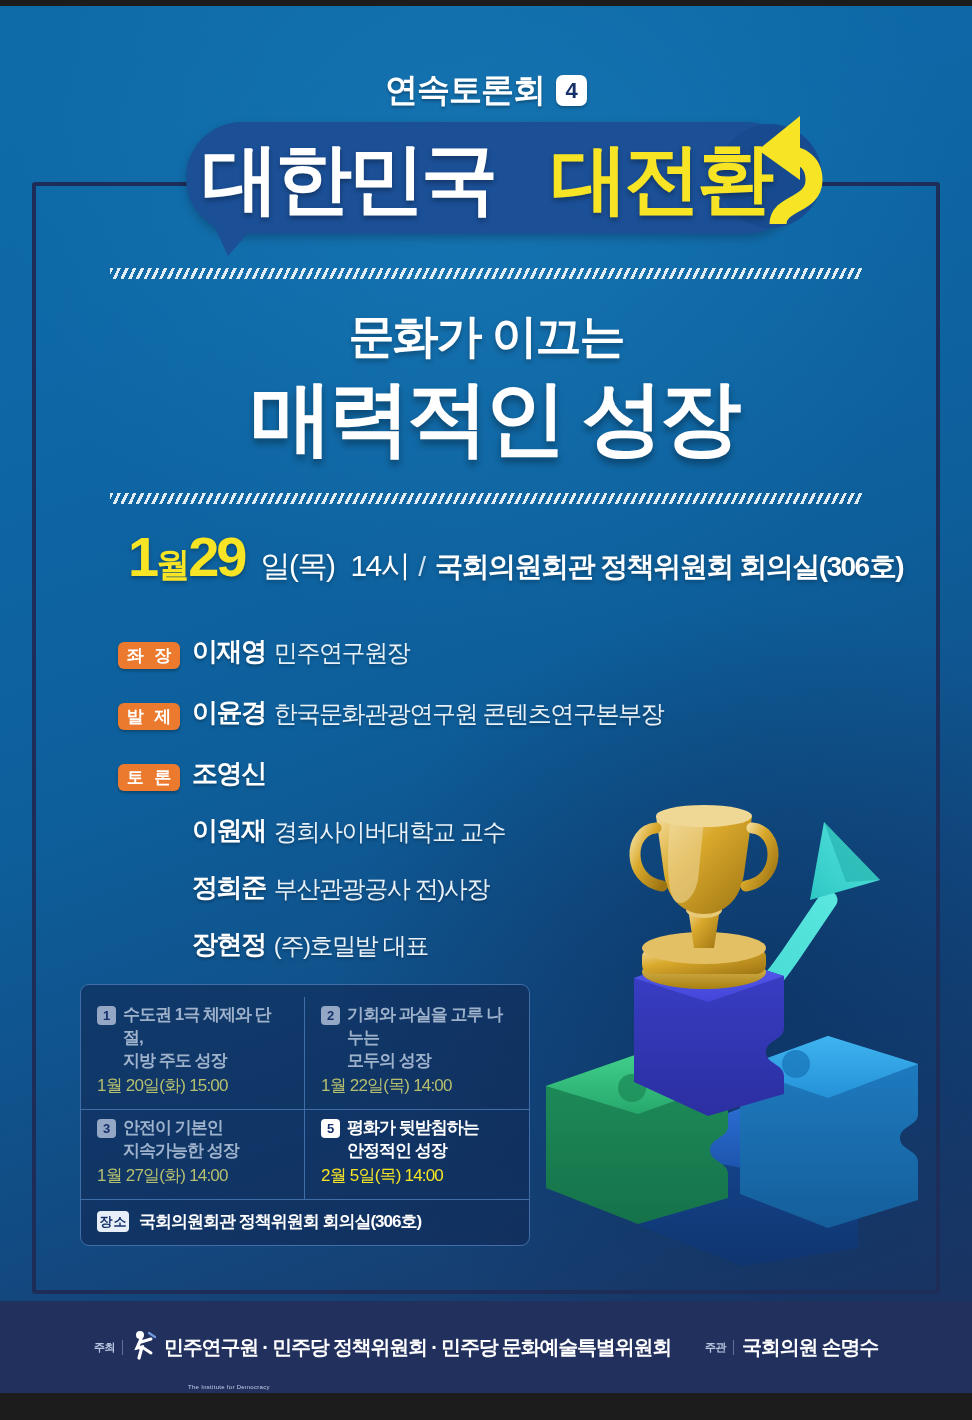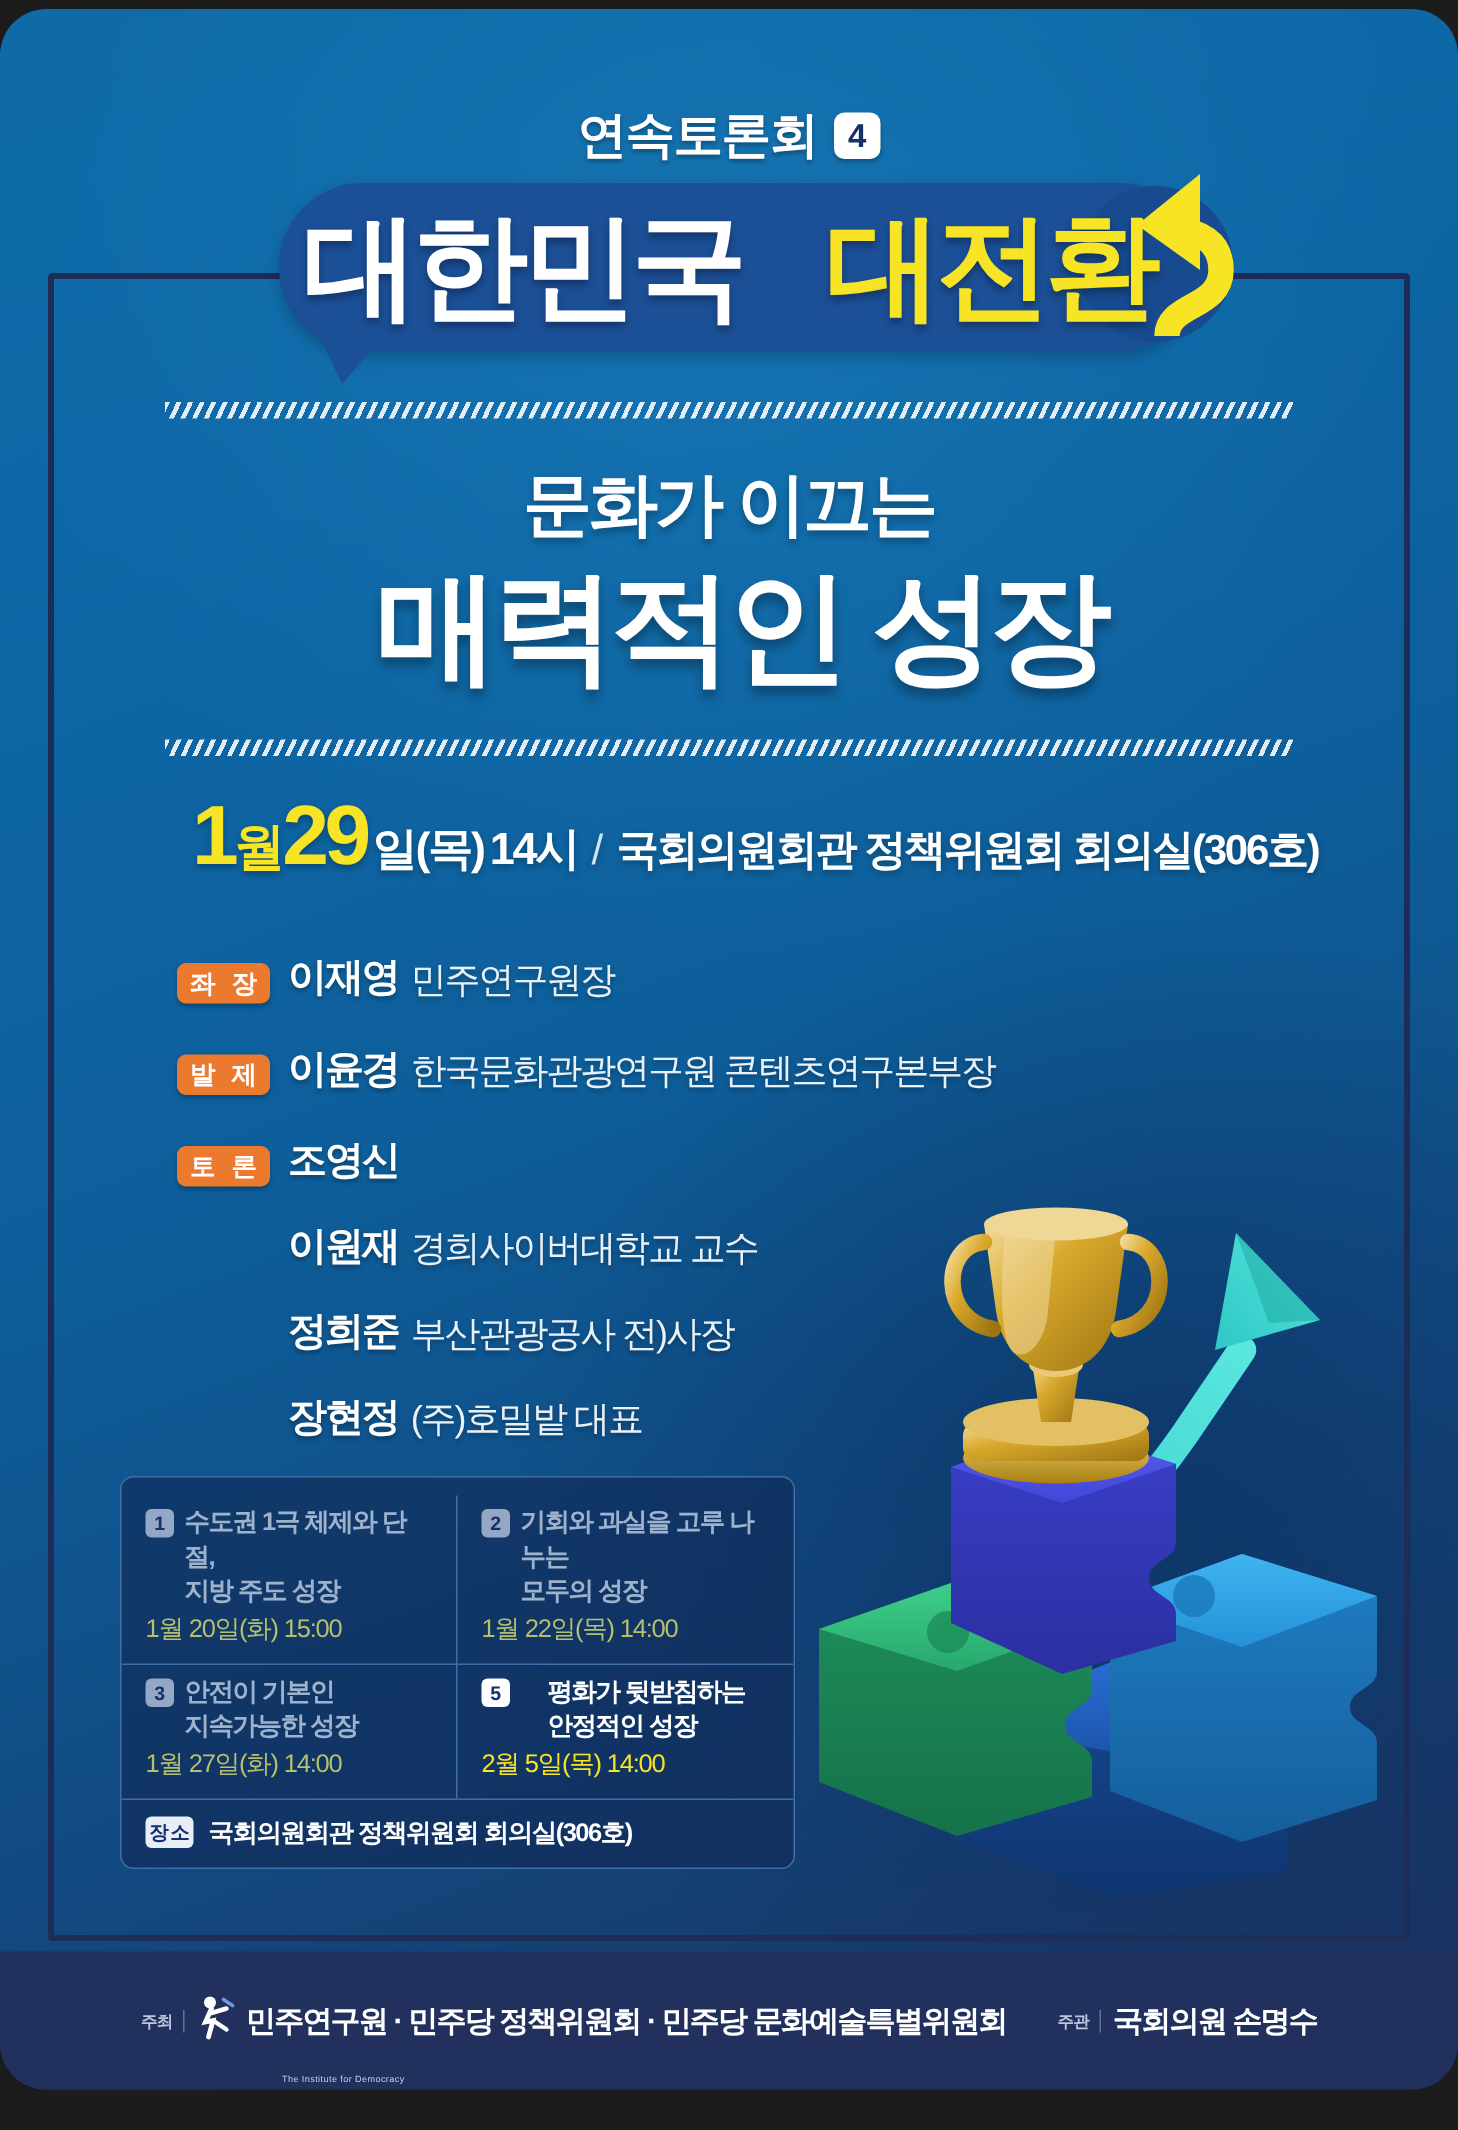--- a/index.html
+++ b/index.html
@@ -7,21 +7,20 @@
     width:972px; height:1420px;
     background:#1c1c1c;
     font-family:"Liberation Sans","DejaVu Sans",sans-serif;
     overflow:hidden;
   }
   #poster {
     position:absolute; left:0; top:6px;
     width:972px; height:1387px;
     background:linear-gradient(160deg,#0f6ba8 0%,#0e67a6 22%,#0d5f9b 48%,#124a82 72%,#183a6b 88%,#1d2e5c 100%);
     overflow:hidden;
-    border-radius:31px;
   }
   
   #poster::before{
     content:""; position:absolute; inset:0;
     background:radial-gradient(ellipse 70% 45% at 50% 14%, rgba(30,130,190,.45), rgba(0,0,0,0) 70%),
                radial-gradient(ellipse 60% 40% at 78% 72%, rgba(10,40,85,.55), rgba(0,0,0,0) 72%);
     pointer-events:none;
   }
 
   
@@ -107,21 +106,21 @@
   }
 
   
   .dateline{
     position:absolute; left:128px; top:518px; z-index:7;
     display:flex; align-items:baseline; white-space:nowrap;
     text-shadow:0 2px 4px rgba(0,0,0,.30);
   }
   .d-big{ font-size:56px; font-weight:800; color:#f6e425; letter-spacing:-3px; }
   .d-mid{ font-size:34px; font-weight:800; color:#f6e425; letter-spacing:-2px; }
-  .d-rest{ font-size:30px; font-weight:700; color:#ffffff; letter-spacing:-1.5px; margin-left:4px;}
+  .d-rest{ font-size:30px; font-weight:400; color:#ffffff; letter-spacing:-1.5px; margin-left:16px;}
   .d-slash{ font-size:28px; font-weight:400; color:#cfe3f2; margin:0 9px; }
   .d-venue{ font-size:28px; font-weight:600; color:#ffffff; letter-spacing:-1.5px; }
 
   
   .people{ position:absolute; left:118px; top:628px; z-index:7; }
   .prow{ display:flex; align-items:flex-end; margin-bottom:8px; white-space:nowrap; }
   .tag{
     display:inline-flex; align-items:center; justify-content:center;
     width:62px; height:27px; border-radius:6px;
     background:#ec7a2e; color:#ffffff;
@@ -156,21 +155,21 @@
   .snum{
     width:19px; height:19px; border-radius:4px; flex:none;
     font-size:13px; font-weight:700;
     display:flex; align-items:center; justify-content:center;
     margin-right:7px; margin-top:3px;
   }
   .snum.dim{ background:#94a7c4; color:#16306b; }
   .snum.on{ background:#ffffff; color:#16306b; }
   .stitle{ font-size:17px; font-weight:600; letter-spacing:-1px; line-height:23px; }
   .stitle.dim{ color:#9fb2cc; }
-  .stitle.on{ color:#ffffff;margin-left:18px; }
+  .stitle.on{ color:#ffffff; }
   .sdate{ font-size:17px; font-weight:400; letter-spacing:-0.8px; margin-top:2px; }
   .sdate.dim{ color:#b6bf6e; }
   .sdate.on{ color:#f6e425; }
   .venue-row{
     display:flex; align-items:center;
     padding:10px 16px 12px 16px;
     border-top:1px solid #3f6ea8;
   }
   .vtag{
     display:inline-flex; align-items:center; justify-content:center;

